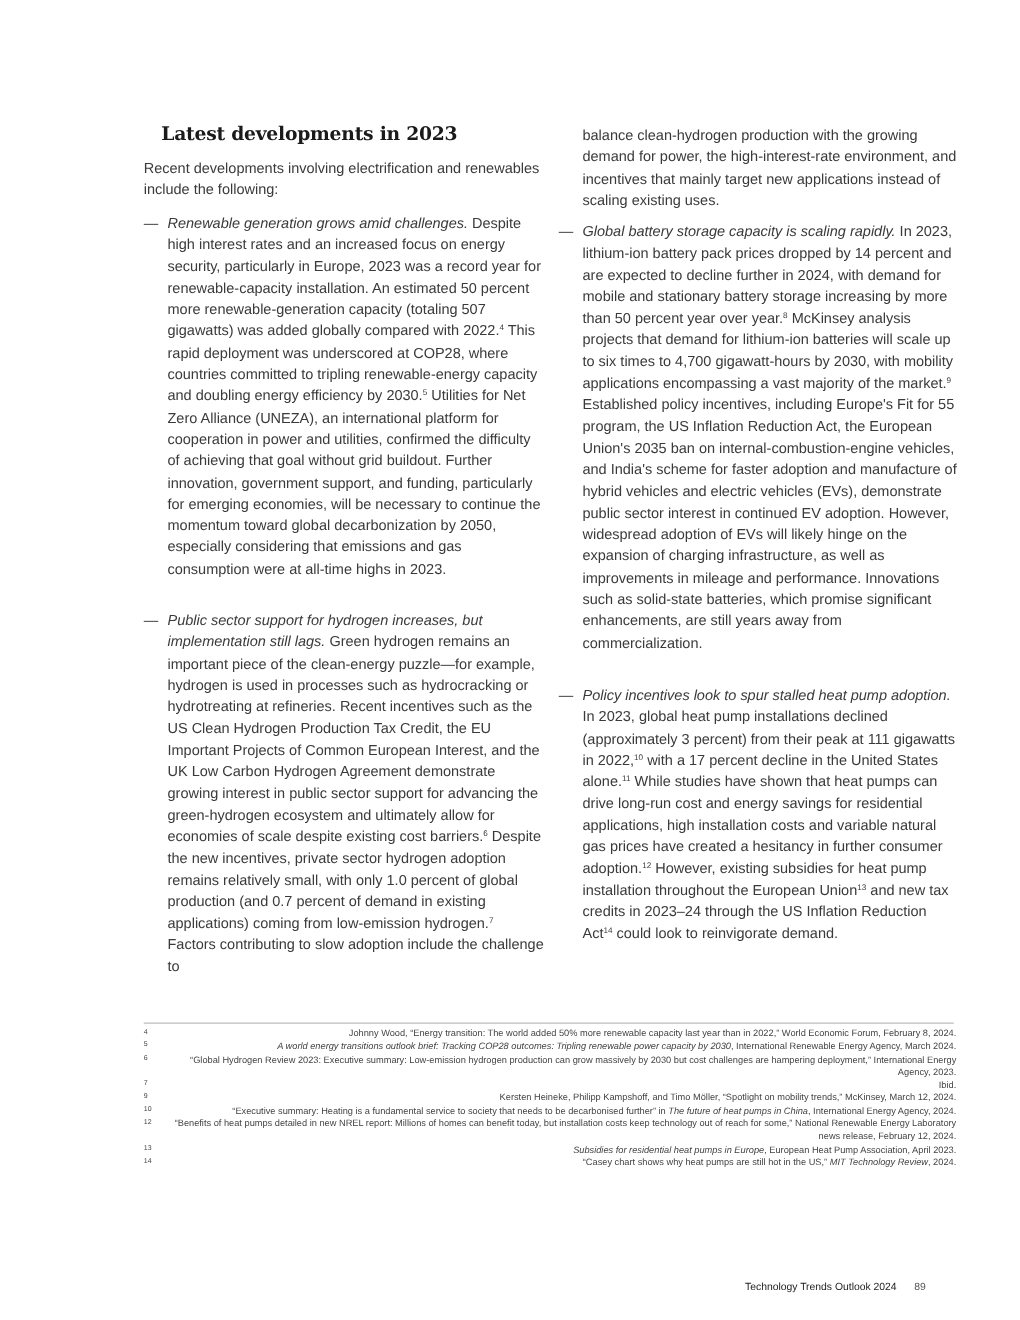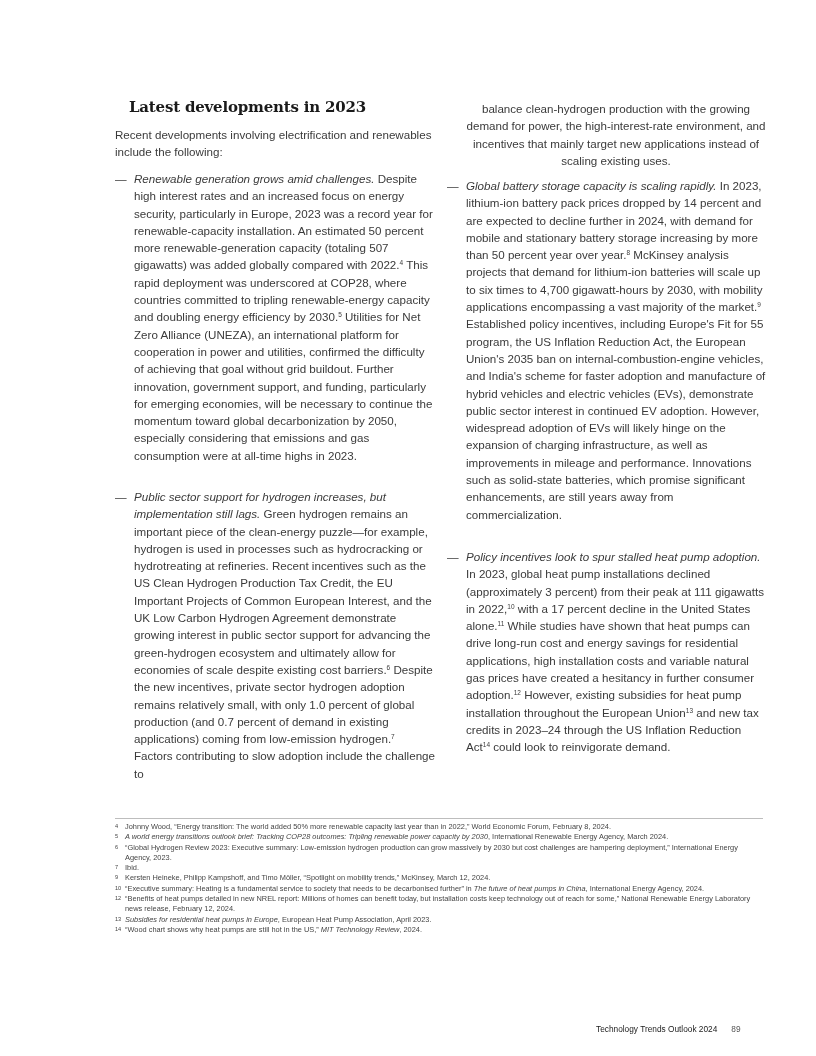--- a/index.html
+++ b/index.html
@@ -7,24 +7,24 @@
          font-family: "Liberation Sans", sans-serif; color: #333333; }
   h2.heading { position: absolute; left: 129px; top: 98px; margin: 0;
                font-family: "DejaVu Serif", serif; font-weight: bold; font-size: 15px;
                color: #1a1a1a; letter-spacing: -0.2px; }
   .body-text { font-size: 11.6px; line-height: 17.3px; color: #3a3a3a; }
   .intro { position: absolute; left: 115px; top: 126px; width: 320px; margin: 0; }
   .item { position: absolute; margin: 0; padding-left: 19px; }
   .item .dash { position: absolute; left: 0; top: 0; }
   .item em { font-style: italic; }
   sup { font-size: 6.5px; line-height: 0; vertical-align: 4px; }
-  .cont { position: absolute; margin: 0; text-align: center; }
+  .cont { position: absolute; margin: 0; }
   .rule { position: absolute; left: 115px; top: 818px; width: 648px; height: 1px; background: #bdbdbd; }
   .footnotes { position: absolute; left: 115px; top: 822px; width: 650px; font-size: 7.4px; line-height: 10.3px; color: #444444; }
-  .fn { position: relative; padding-left: 10px; }
+  .fn { position: relative; padding-left: 10px; text-align: right; }
   .fn .num { position: absolute; left: 0; top: -1px; font-size: 5.6px; }
   .fn i { font-style: italic; }
   .footer { position: absolute; top: 1024px; left: 596px; font-size: 8.3px; color: #222222; }
   .footer .title { font-weight: normal; }
   .footer .page { margin-left: 14px; color: #555555; margin-top: 40px; }
 </style>
 </head>
 <body>
 
 <h2 class="heading">Latest developments in 2023</h2>
@@ -53,18 +53,18 @@
 
 <div class="footnotes">
   <div class="fn"><span class="num">4</span><span>Johnny Wood, “Energy transition: The world added 50% more renewable capacity last year than in 2022,” World Economic Forum, February 8, 2024.</span><i></i><span></span></div>
   <div class="fn"><span class="num">5</span><span></span><i>A world energy transitions outlook brief: Tracking COP28 outcomes: Tripling renewable power capacity by 2030</i><span>, International Renewable Energy Agency, March 2024.</span></div>
   <div class="fn"><span class="num">6</span><span>“Global Hydrogen Review 2023: Executive summary: Low-emission hydrogen production can grow massively by 2030 but cost challenges are hampering deployment,” International Energy Agency, 2023.</span><i></i><span></span></div>
   <div class="fn"><span class="num">7</span><span>Ibid.</span><i></i><span></span></div>
   <div class="fn"><span class="num">9</span><span>Kersten Heineke, Philipp Kampshoff, and Timo Möller, “Spotlight on mobility trends,” McKinsey, March 12, 2024.</span><i></i><span></span></div>
   <div class="fn"><span class="num">10</span><span>“Executive summary: Heating is a fundamental service to society that needs to be decarbonised further” in </span><i>The future of heat pumps in China</i><span>, International Energy Agency, 2024.</span></div>
   <div class="fn"><span class="num">12</span><span>“Benefits of heat pumps detailed in new NREL report: Millions of homes can benefit today, but installation costs keep technology out of reach for some,” National Renewable Energy Laboratory news release, February 12, 2024.</span><i></i><span></span></div>
   <div class="fn"><span class="num">13</span><span></span><i>Subsidies for residential heat pumps in Europe</i><span>, European Heat Pump Association, April 2023.</span></div>
-  <div class="fn"><span class="num">14</span><span>“Wood chart shows why heat pumps are still hot in the US,” </span><i>MIT Technology Review</i><span>, 2024.</span></div>
+  <div class="fn"><span class="num">14</span><span>“Casey chart shows why heat pumps are still hot in the US,” </span><i>MIT Technology Review</i><span>, 2024.</span></div>
 </div>
 
 <div class="footer">
   <span class="title">Technology Trends Outlook 2024</span><span class="page">89</span>
 </div>
 
 </body></html>

